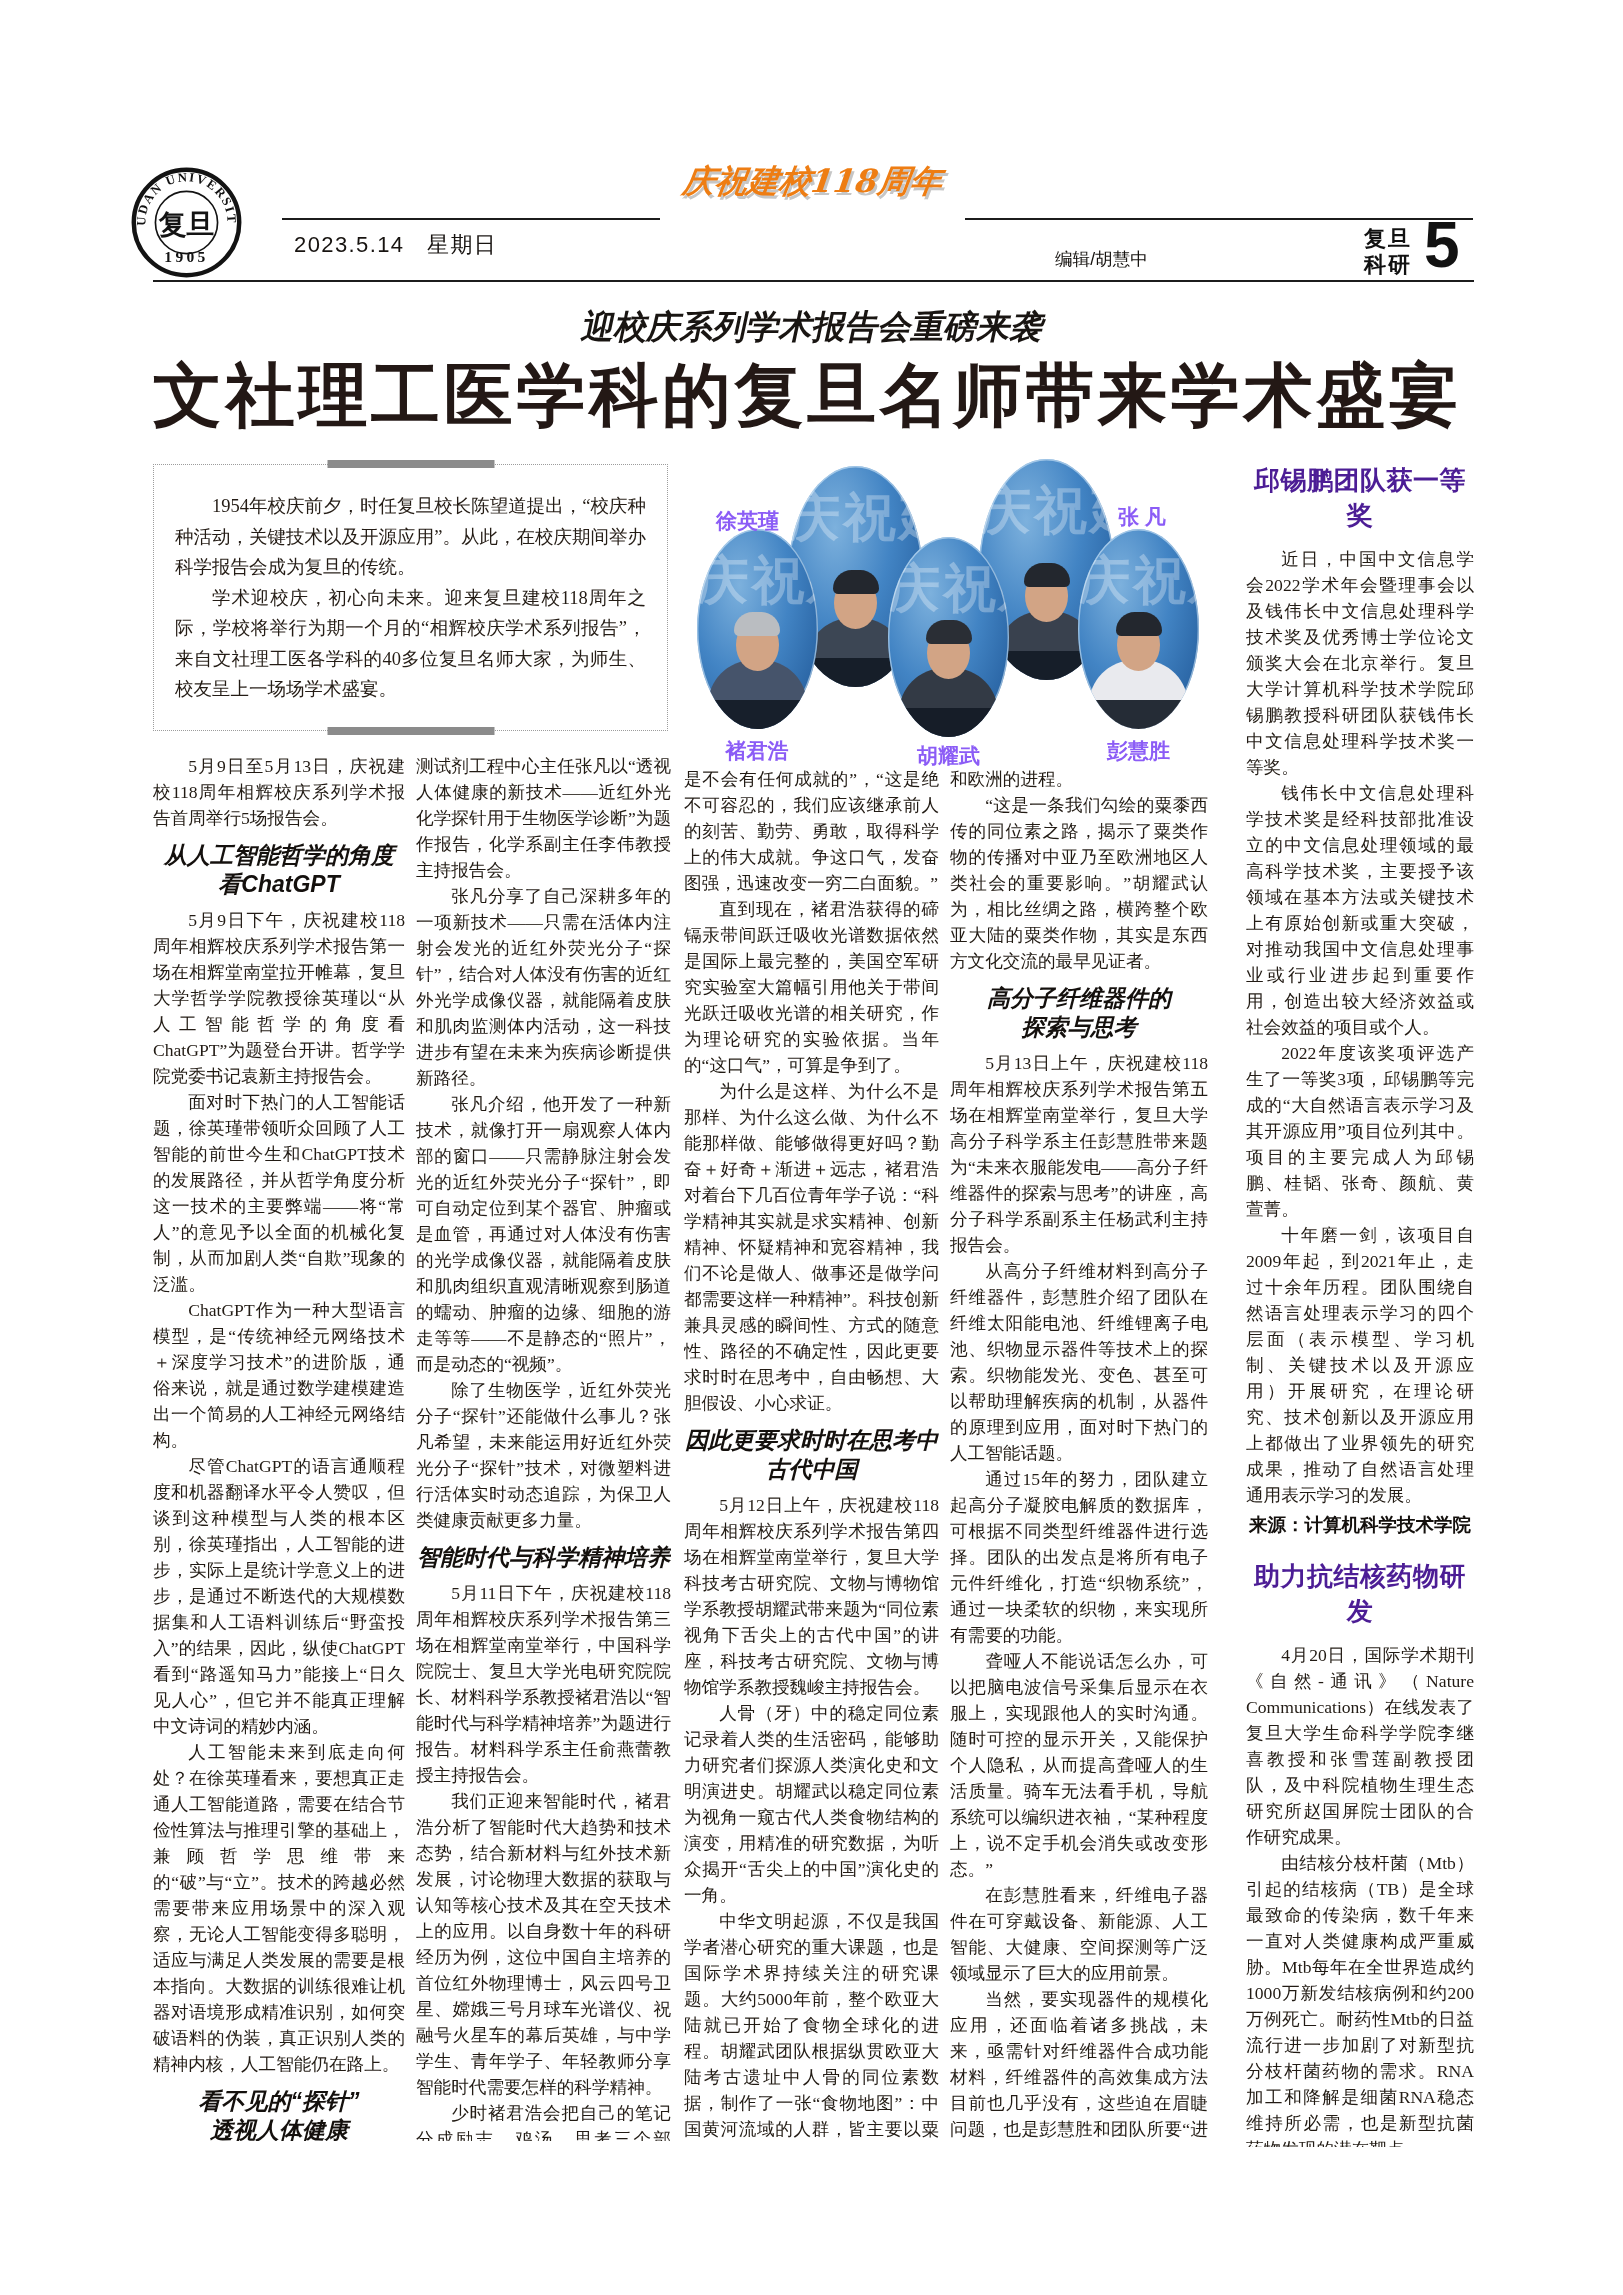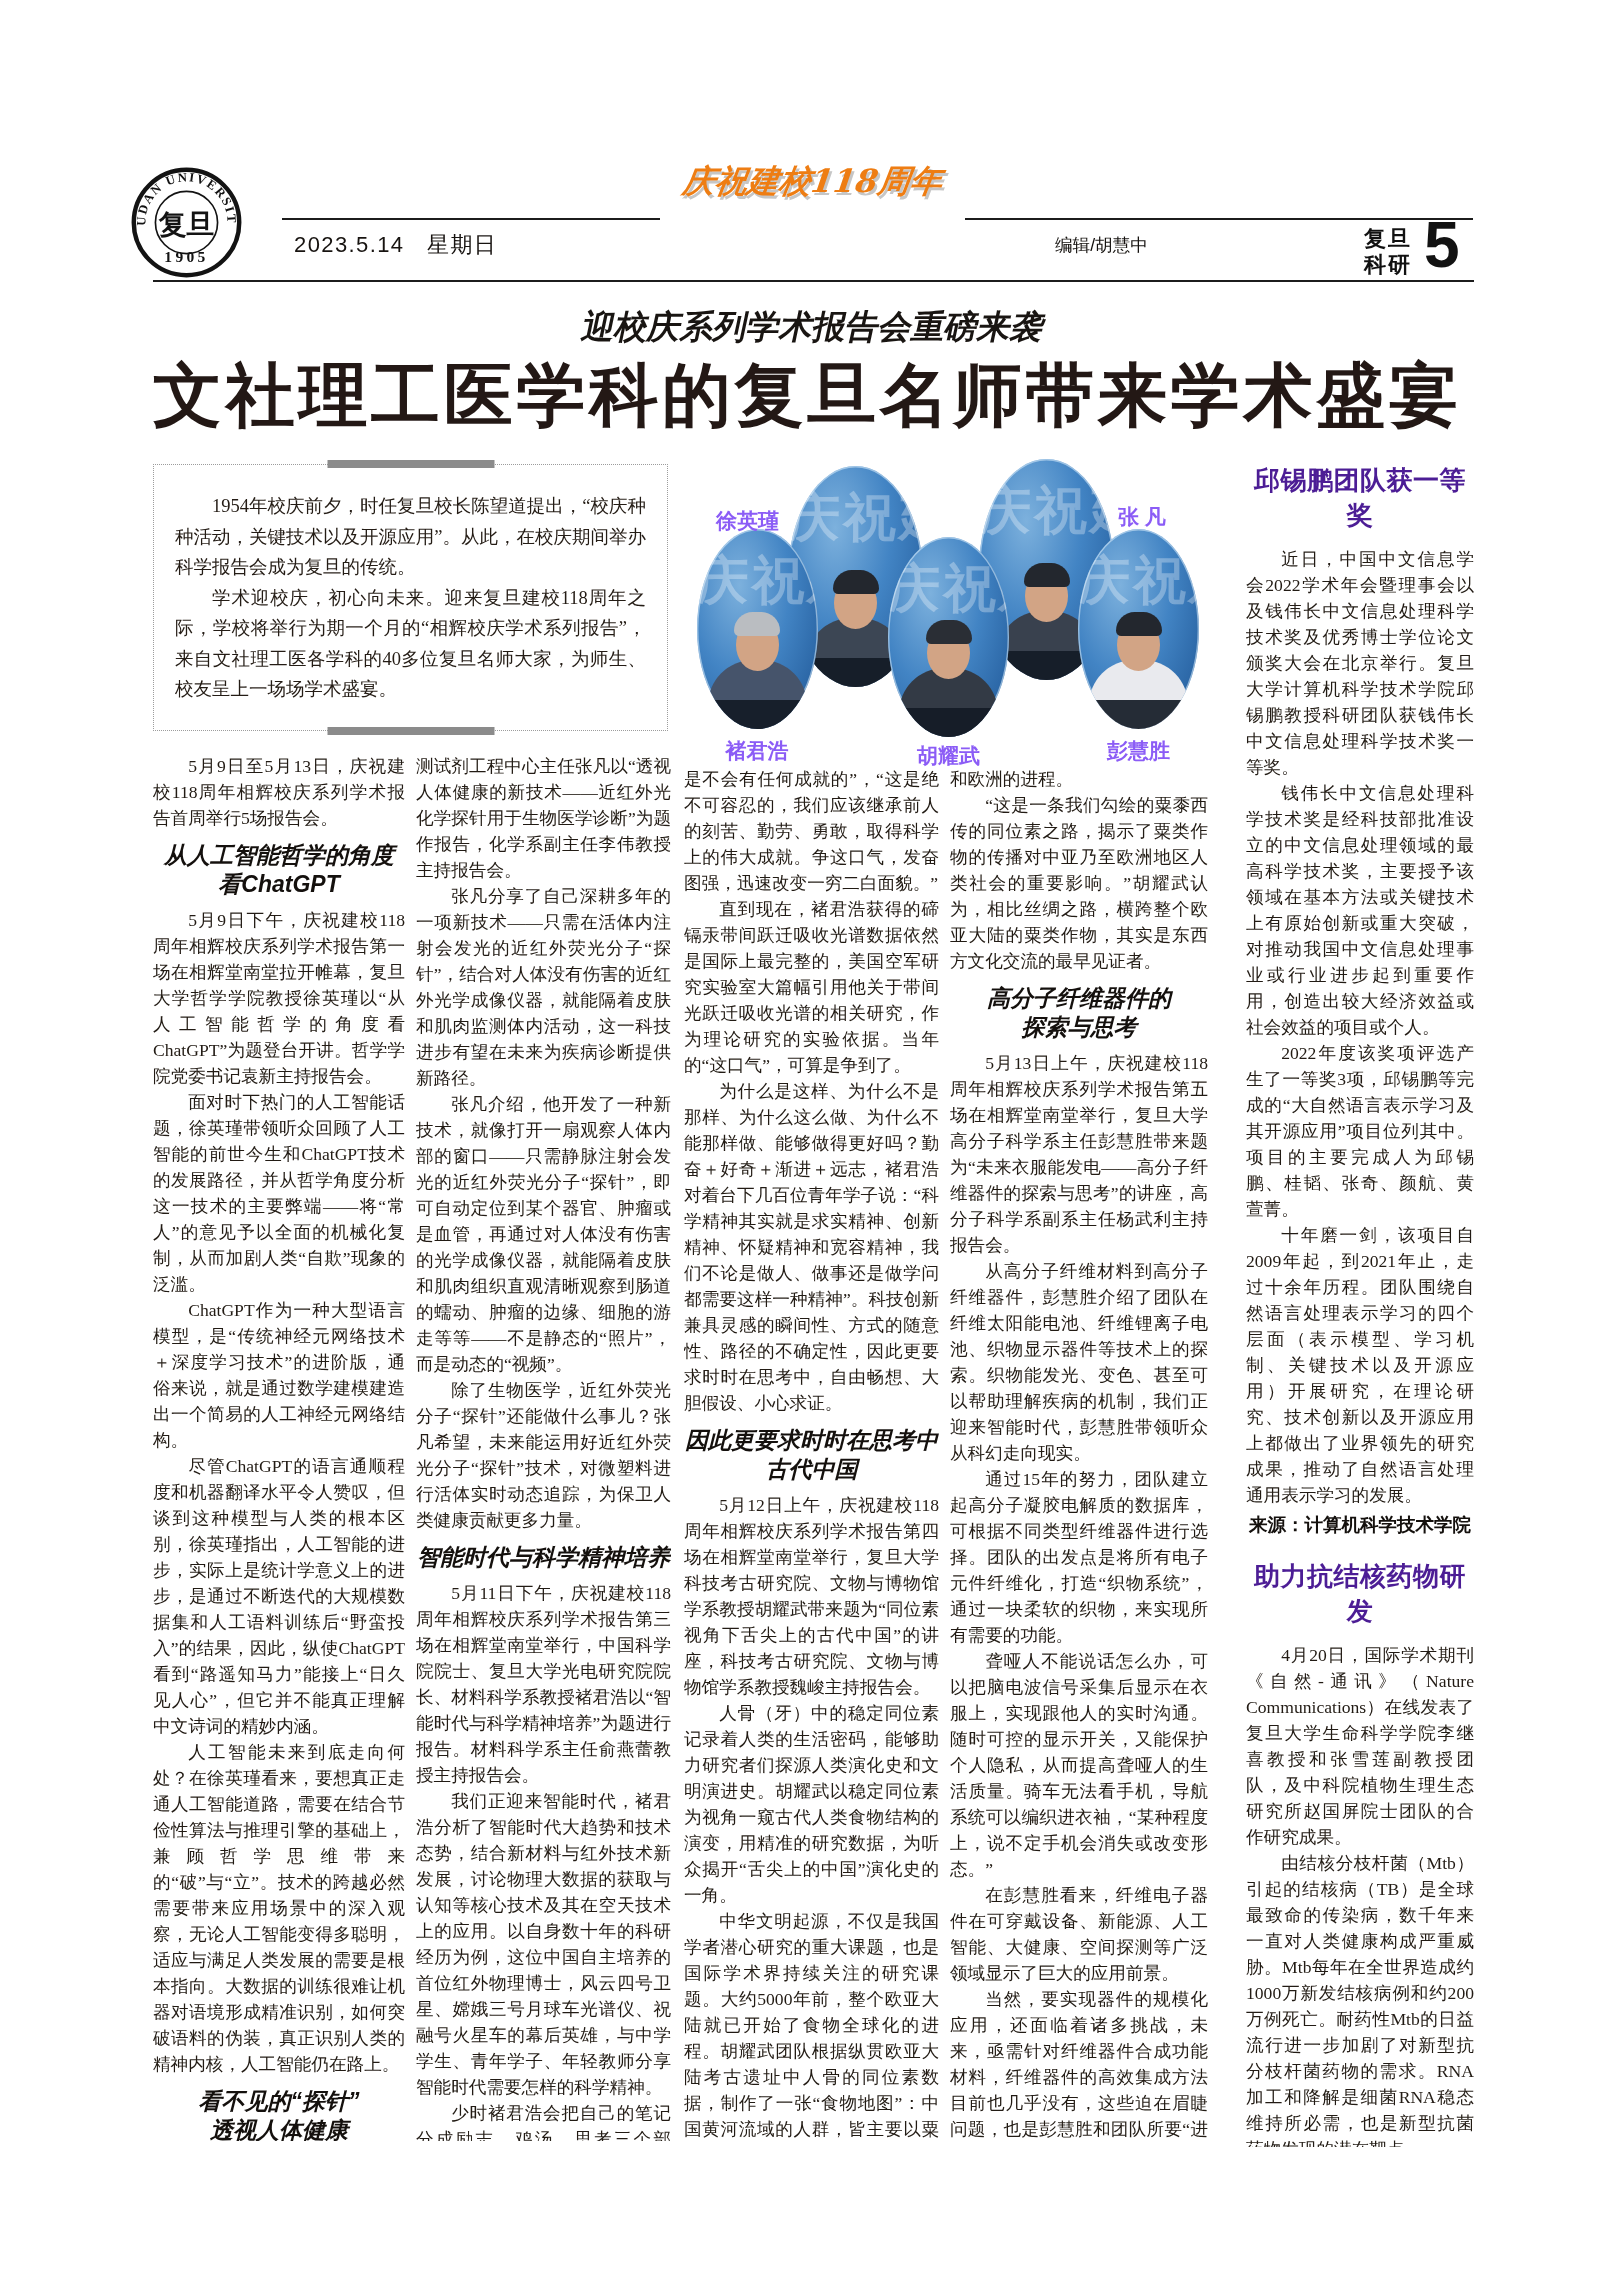--- a/index.html
+++ b/index.html
@@ -11,21 +11,21 @@
 
   
   .rule{position:absolute;background:#1c1c1c;height:1.9px;}
   .logo{position:absolute;left:131px;top:167px;width:111px;height:111px;}
   .date-line{position:absolute;left:294px;top:230px;font-size:22px;letter-spacing:1.4px;color:#171310;font-weight:500;}
   .banner{
     position:absolute;left:648px;top:160px;width:329px;text-align:center;
     font-family:"DejaVu Serif","Liberation Serif",serif;font-style:italic;font-weight:700;
     font-size:32px;color:#ee7d13;text-shadow:2.8px 3.2px 0 #c6c6c6;transform:skewX(-8deg);
   }
-  .editor{position:absolute;left:1055px;top:233px;font-size:17.6px;color:#14110e;}
+  .editor{position:absolute;left:1055px;top:247px;font-size:17.6px;color:#14110e;}
   .masthead{position:absolute;left:1351px;top:226px;width:74px;text-align:center;
     font-weight:700;font-size:22px;line-height:26px;letter-spacing:1.9px;color:#111;}
   .pagenum{position:absolute;left:1424px;top:208px;font-size:64px;font-weight:700;color:#121212;}
 
   
   .kicker{position:absolute;left:153px;top:305px;width:1321px;text-align:center;
     font-weight:700;font-size:33px;color:#191512;transform:skewX(-12deg);}
   .main-title{position:absolute;left:153px;top:357px;width:1323px;overflow:hidden;white-space:nowrap;
     font-weight:900;font-size:69px;line-height:78px;letter-spacing:3.7px;color:#231815;}
 
@@ -209,21 +209,21 @@
       <p class="para">中华文明起源，不仅是我国学者潜心研究的重大课题，也是国际学术界持续关注的研究课题。大约5000年前，整个欧亚大陆就已开始了食物全球化的进程。胡耀武团队根据纵贯欧亚大陆考古遗址中人骨的同位素数据，制作了一张“食物地图”：中国黄河流域的人群，皆主要以粟类作物为食；新疆和中亚则呈现麦粟混食的情形；欧洲人群也时有对粟类作物的摄取。显然，人骨同位素数据清晰反映了粟类作物自黄河流域不断向西辐射至中亚</p>
     </div>
   <div class="col" style="left:950px;top:766px;width:258px;height:1377px;">
       <p class="para noindent">和欧洲的进程。</p>
       <p class="para">“这是一条我们勾绘的粟黍西传的同位素之路，揭示了粟类作物的传播对中亚乃至欧洲地区人类社会的重要影响。”胡耀武认为，相比丝绸之路，横跨整个欧亚大陆的粟类作物，其实是东西方文化交流的最早见证者。</p>
       <div class="col-h">
         <div>高分子纤维器件的</div>
         <div>探索与思考</div>
       </div>
       <p class="para">5月13日上午，庆祝建校118周年相辉校庆系列学术报告第五场在相辉堂南堂举行，复旦大学高分子科学系主任彭慧胜带来题为“未来衣服能发电——高分子纤维器件的探索与思考”的讲座，高分子科学系副系主任杨武利主持报告会。</p>
-      <p class="para">从高分子纤维材料到高分子纤维器件，彭慧胜介绍了团队在纤维太阳能电池、纤维锂离子电池、织物显示器件等技术上的探索。织物能发光、变色、甚至可以帮助理解疾病的机制，我们正迎来智能时代，彭慧胜带领听众从科幻走向现实。</p>
+      <p class="para">从高分子纤维材料到高分子纤维器件，彭慧胜介绍了团队在纤维太阳能电池、纤维锂离子电池、织物显示器件等技术上的探索。织物能发光、变色、甚至可以帮助理解疾病的机制，从器件的原理到应用，面对时下热门的人工智能话题。</p>
       <p class="para">通过15年的努力，团队建立起高分子凝胶电解质的数据库，可根据不同类型纤维器件进行选择。团队的出发点是将所有电子元件纤维化，打造“织物系统”，通过一块柔软的织物，来实现所有需要的功能。</p>
       <p class="para">聋哑人不能说话怎么办，可以把脑电波信号采集后显示在衣服上，实现跟他人的实时沟通。随时可控的显示开关，又能保护个人隐私，从而提高聋哑人的生活质量。骑车无法看手机，导航系统可以编织进衣袖，“某种程度上，说不定手机会消失或改变形态。”</p>
       <p class="para">在彭慧胜看来，纤维电子器件在可穿戴设备、新能源、人工智能、大健康、空间探测等广泛领域显示了巨大的应用前景。</p>
       <p class="para">当然，要实现器件的规模化应用，还面临着诸多挑战，未来，亟需针对纤维器件合成功能材料，纤维器件的高效集成方法目前也几乎没有，这些迫在眉睫问题，也是彭慧胜和团队所要“进军”的方向。</p>
     </div>
 
   <div class="sidebar">
     <div class="side-h">邱锡鹏团队获一等奖</div>
     <div>
         <p class="para">近日，中国中文信息学会2022学术年会暨理事会以及钱伟长中文信息处理科学技术奖及优秀博士学位论文颁奖大会在北京举行。复旦大学计算机科学技术学院邱锡鹏教授科研团队获钱伟长中文信息处理科学技术奖一等奖。</p>

